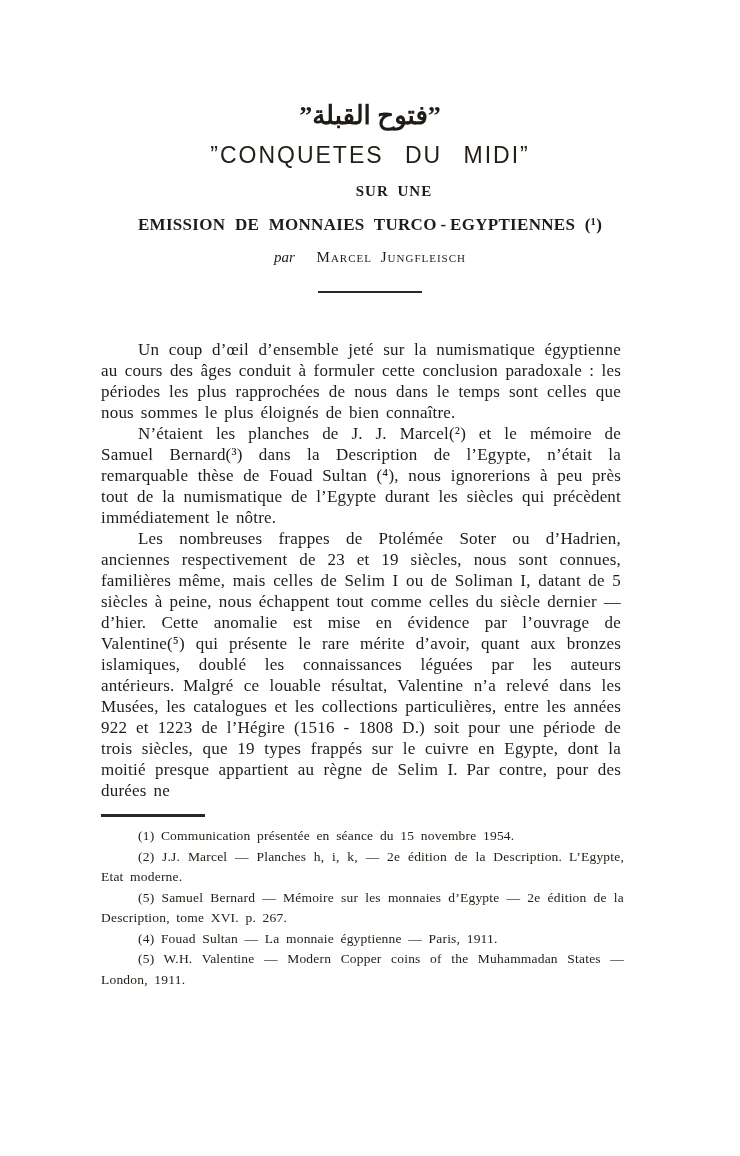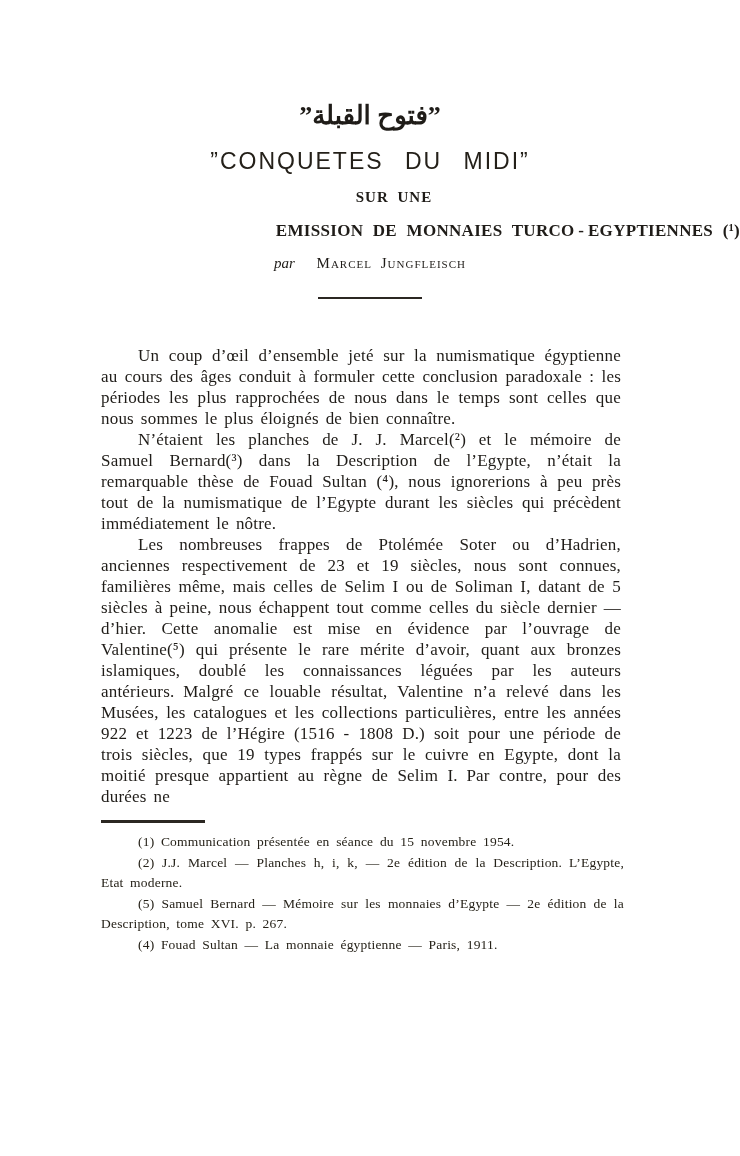--- a/index.html
+++ b/index.html
@@ -22,21 +22,21 @@
   }
   .arabic-title {
     direction: rtl;
     font-family: Liberation Serif, serif;
     font-weight: bold;
     font-size: 26px;
     line-height: 40px;
     letter-spacing: 0px;
   }
   .main-title {
-    margin-top: 10px;
+    margin-top: 4px;
     font-family: "Liberation Sans", "DejaVu Sans", sans-serif;
     font-weight: 400;
     font-size: 23px;
     line-height: 30px;
     letter-spacing: 2px;
     word-spacing: 13px;
     color: #242019;
   }
   .subtitle-sur-une {
     margin-top: 12px;
@@ -47,21 +47,20 @@
     word-spacing: 4px;
     padding-left: 48px;
   }
   .subtitle-emission {
     margin-top: 13px;
     font-weight: bold;
     font-size: 17px;
     line-height: 24px;
     letter-spacing: 0.3px;
     word-spacing: 5px;
-    text-align: right;
   }
   .byline {
     margin-top: 10px;
     font-size: 15px;
     line-height: 20px;
   }
   .byline .prefix {
     font-style: italic;
     margin-right: 18px;
   }
@@ -135,15 +134,16 @@
     <p>Les nombreuses frappes de Ptolémée Soter ou d’Hadrien, anciennes respectivement de 23 et 19 siècles, nous sont connues, familières même, mais celles de Selim I ou de Soliman I, datant de 5 siècles à peine, nous échappent tout comme celles du siècle dernier — d’hier. Cette anomalie est mise en évidence par l’ouvrage de Valentine(⁵) qui présente le rare mérite d’avoir, quant aux bronzes islamiques, doublé les connaissances léguées par les auteurs antérieurs. Malgré ce louable résultat, Valentine n’a relevé dans les Musées, les catalogues et les collections particulières, entre les années 922 et 1223 de l’Hégire (1516 - 1808 D.) soit pour une période de trois siècles, que 19 types frappés sur le cuivre en Egypte, dont la moitié presque appartient au règne de Selim I. Par contre, pour des durées ne</p>
   </main>
 
   <hr class="footnote-rule">
 
   <footer class="footnotes">
     <p>(1) Communication présentée en séance du 15 novembre 1954.</p>
     <p>(2) J.J. Marcel — Planches h, i, k, — 2e édition de la Description. L’Egypte, Etat moderne.</p>
     <p>(5) Samuel Bernard — Mémoire sur les monnaies d’Egypte — 2e édition de la Description, tome XVI. p. 267.</p>
     <p>(4) Fouad Sultan — La monnaie égyptienne — Paris, 1911.</p>
+    <p>(5) W.H. Valentine — Modern Copper coins of the Muhammadan States — London, 1911.</p>
   </footer>
 
 </div>
 
 </body></html>

